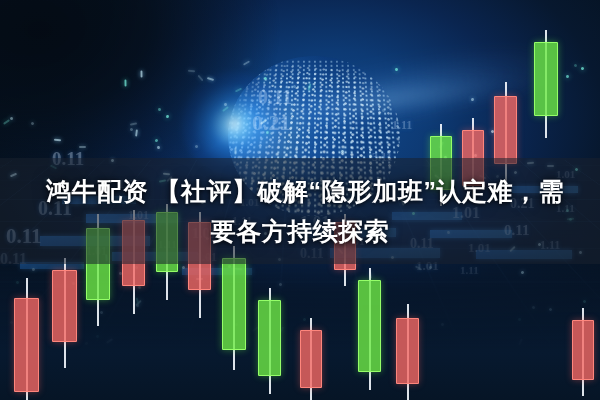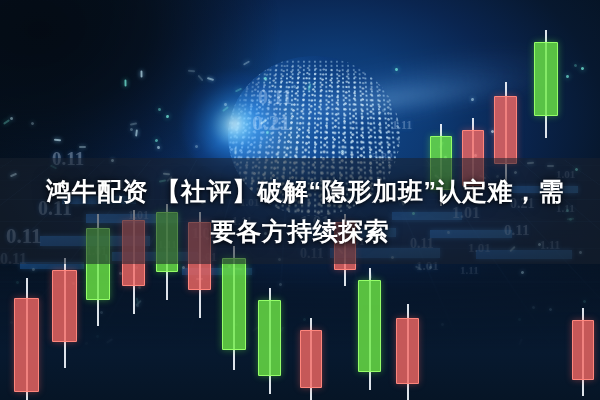--- a/index.html
+++ b/index.html
@@ -215,21 +215,21 @@
   <div id="nums-layer">
       <div class="num" style="left: 52px; top: 148px; font-size: 19px; opacity: 0.62;">0.11</div>
       <div class="num" style="left: 118px; top: 176px; font-size: 13px; opacity: 0.5;">1.01</div>
       <div class="num" style="left: 38px; top: 197px; font-size: 20px; opacity: 0.66;">0.11</div>
       <div class="num" style="left: 128px; top: 208px; font-size: 12px; opacity: 0.44;">1.01</div>
       <div class="num" style="left: 6px; top: 224px; font-size: 21px; opacity: 0.7;">0.11</div>
       <div class="num" style="left: 192px; top: 226px; font-size: 14px; opacity: 0.48;">1.01</div>
       <div class="num" style="left: 86px; top: 244px; font-size: 12px; opacity: 0.4;">1.01</div>
       <div class="num" style="left: 252px; top: 110px; font-size: 22px; opacity: 0.62;">0.21</div>
       <div class="num" style="left: 258px; top: 86px; font-size: 20px; opacity: 0.6;">0.11</div>
-      <div class="num" style="left: 372px; top: 150px; font-size: 12px; opacity: 0.45;">3.82</div>
+      <div class="num" style="left: 372px; top: 150px; font-size: 12px; opacity: 0.45;">3.11</div>
       <div class="num" style="left: 392px; top: 118px; font-size: 12px; opacity: 0.52;">1.11</div>
       <div class="num" style="left: 300px; top: 212px; font-size: 17px; opacity: 0.55;">1.01</div>
       <div class="num" style="left: 452px; top: 204px; font-size: 16px; opacity: 0.52;">1.01</div>
       <div class="num" style="left: 300px; top: 246px; font-size: 14px; opacity: 0.46;">0.11</div>
       <div class="num" style="left: 510px; top: 196px; font-size: 14px; opacity: 0.5;">0.21</div>
       <div class="num" style="left: 556px; top: 202px; font-size: 11px; opacity: 0.44;">1.11</div>
       <div class="num" style="left: 504px; top: 222px; font-size: 15px; opacity: 0.54;">0.11</div>
       <div class="num" style="left: 540px; top: 238px; font-size: 12px; opacity: 0.46;">1.11</div>
       <div class="num" style="left: 468px; top: 240px; font-size: 13px; opacity: 0.46;">1.01</div>
       <div class="num" style="left: 556px; top: 168px; font-size: 11px; opacity: 0.42;">1.01</div>

